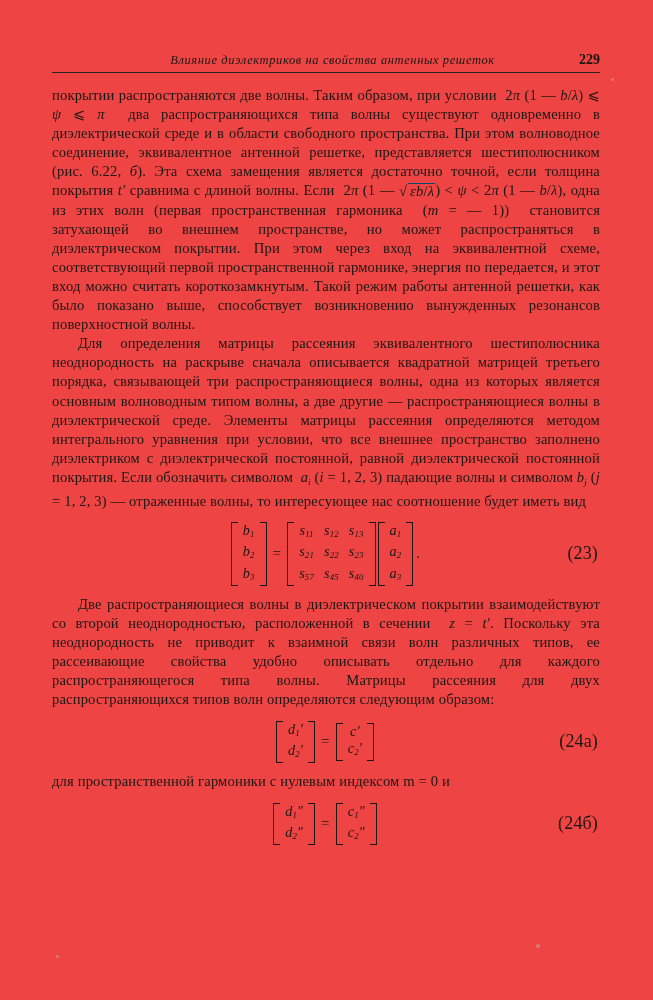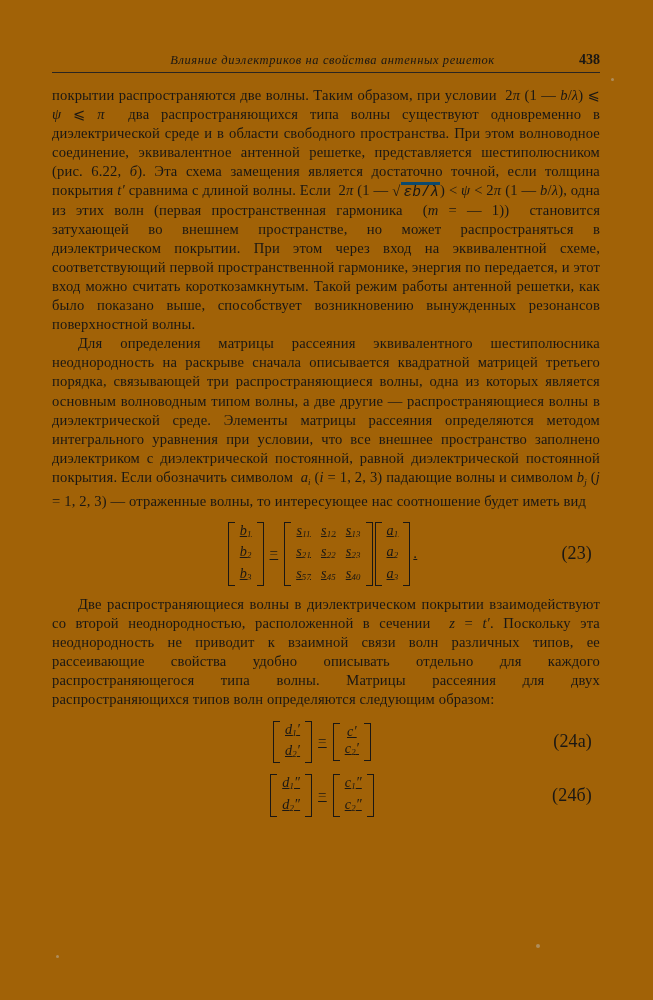--- a/index.html
+++ b/index.html
@@ -11,21 +11,21 @@
     height: 1000px;
     background: #f6f3ec;
     font-family: "Liberation Serif", serif;
     color: #1a1714;
     overflow: hidden;
   }
   .page {
     position: relative;
     width: 653px;
     height: 1000px;
-    background: #a16207;
+    background: #ef4444;
     box-sizing: border-box;
     padding: 0;
   }
   .page-inner {
     position: absolute;
     left: 52px;
     top: 52px;
     width: 548px;
   }
   .runhead {
@@ -65,36 +65,34 @@
   p.para.first {
     text-indent: 0;
   }
   .it { font-style: italic; }
   sub {
     font-size: 0.62em;
     vertical-align: -0.28em;
   }
   .sqrt {
     display: inline-block;
-    border-top: 3px solid #0c4a6e;
+    border-top: 1px solid #0c4a6e;
     padding: 0 1px 0 2px;
     margin-left: 1px;
     line-height: 1.05;
     position: relative;
     top: 1px;
-    font-family: Liberation Mono, monospace;
   }
   .radical { position: relative; top: 1px; }
 
   
   .eq-block {
     position: relative;
-    margin: 11px 8px 9px 0;
+    margin: 11px 2px 9px 0;
     min-height: 24px;
-    text-decoration: underline;
   }
   .eq-center {
     display: flex;
     justify-content: center;
     align-items: center;
   }
   .eq-num {
     position: absolute;
     right: 0;
     top: 50%;
@@ -154,21 +152,21 @@
 </style>
 </head>
 <body>
 
 <div class="page">
 
   <div class="page-inner">
 
     <div class="runhead">
       <div class="runhead-title">Влияние диэлектриков на свойства антенных решеток</div>
-      <div class="runhead-page">438</div>
+      <div class="runhead-page">229</div>
     </div>
 
     <div class="body-text">
 
       <p class="para first">покрытии распространяются две волны. Таким образом, при
       условии&nbsp; 2<span class="it">π</span> (1 — <span class="it">b</span>/<span class="it">λ</span>) ⩽ <span class="it">ψ</span> ⩽ <span class="it">π</span> &nbsp;два распространяющихся типа
       волны существуют одновременно в диэлектрической среде и в области
       свободного пространства. При этом волноводное соединение,
       эквивалентное антенной решетке, представляется шестиполюсником (рис. 6.22, <span class="it">б</span>). Эта схема замещения является достаточно
       точной, если толщина покрытия <span class="it">t′</span> сравнима с длиной волны.
@@ -277,20 +275,21 @@
               <tr>
                     <td>c<sub>2</sub>′</td>
                   </tr>
             </tbody>
               </table>
           </span>
         </div>
         <div class="eq-num">(24а)</div>
       </div>
 
+      <p class="para first">для пространственной гармоники с нулевым индексом m = 0  и</p>
 
       <div class="eq-block">
         <div class="eq-center">
           <span class="matrix">
             <table>
               <tbody>
                   <tr>
                     <td>d<sub>1</sub>″</td>
                   </tr>
               <tr>

